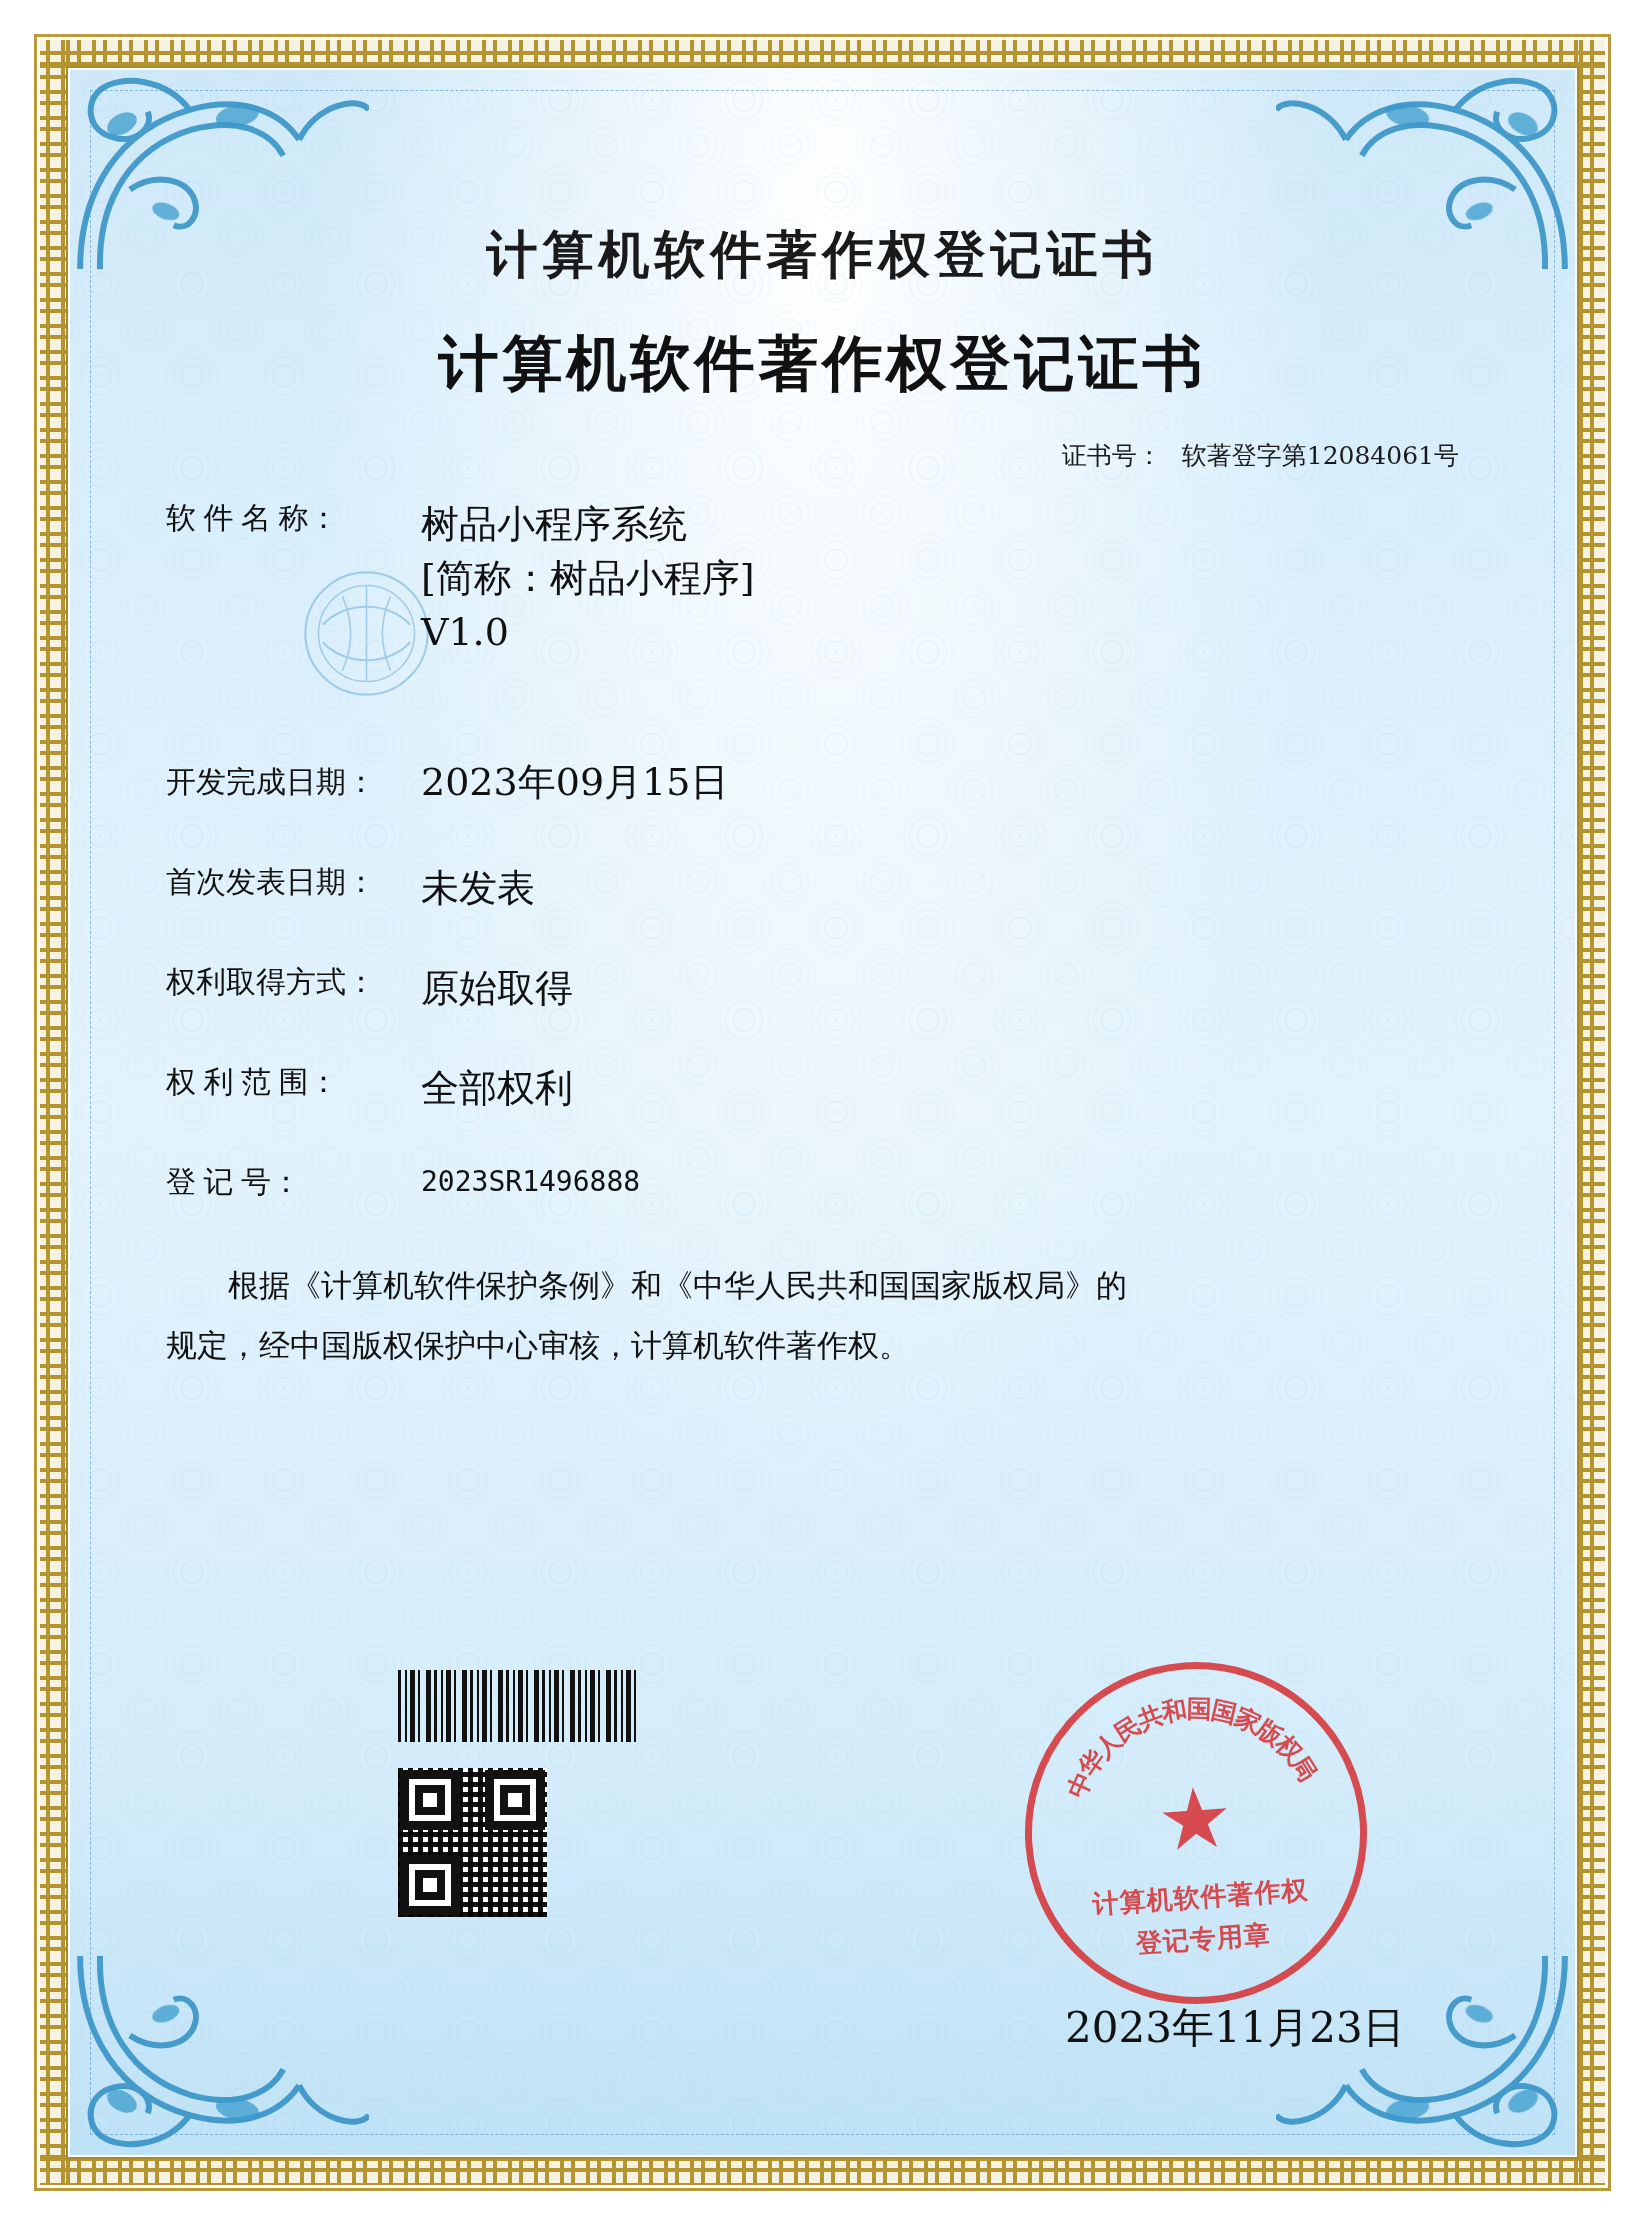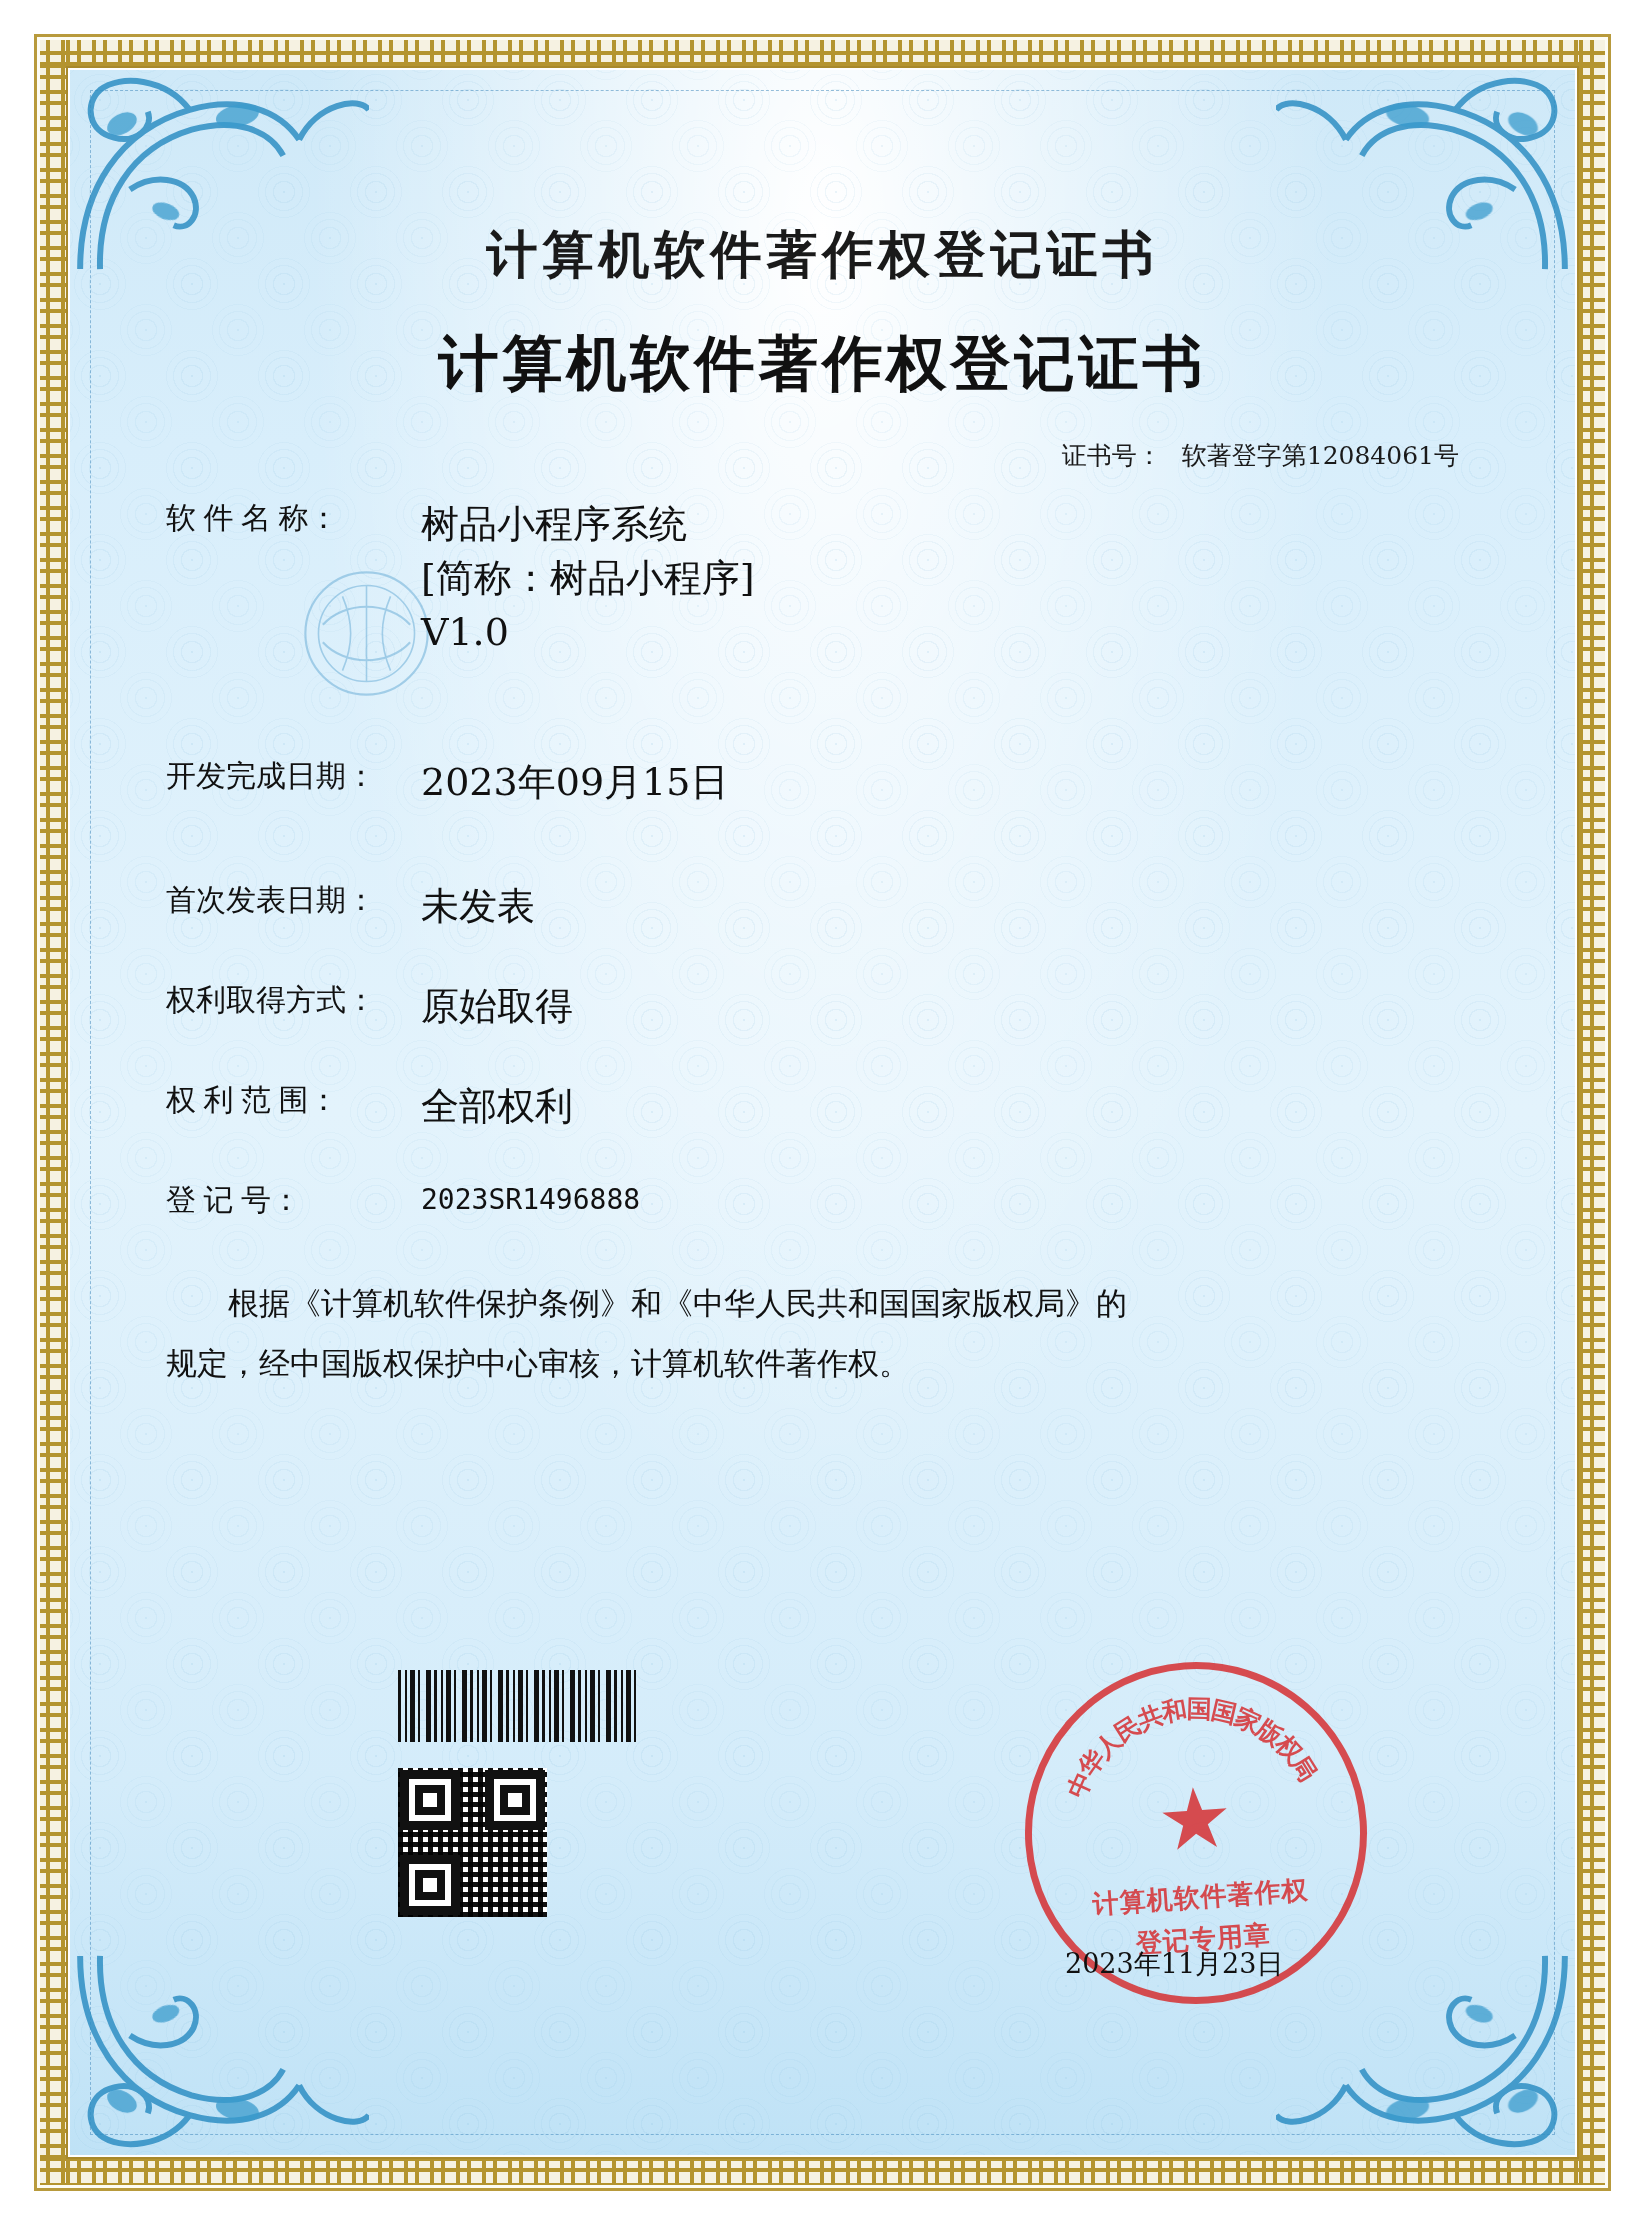--- a/index.html
+++ b/index.html
@@ -300,22 +300,22 @@
     color: #d6282a;
     font-weight: 600;
     font-family: "DejaVu Serif", "Liberation Serif", serif;
   }
   .stamp-line1 { top: 211px; font-size: 26px; letter-spacing: 1px; }
   .stamp-line2 { top: 253px; font-size: 26px; letter-spacing: 1px; }
 
   .issue-date {
     position: absolute;
     left: 995px;
-    top: 1876px;
-    font-size: 27px;
+    top: 1930px;
+    font-size: 42px;
     color: #111;
     font-family: "DejaVu Serif", "Liberation Serif", serif;
   }
 </style>
 </head>
 <body>
 
 <div class="certificate">
 
   <div class="border-outer"></div>
@@ -410,21 +410,21 @@
           <div class="field-value software-name-lines">
             <div>树品小程序系统</div>
             <div>[简称：树品小程序]</div>
             <div>V1.0</div>
           </div>
         </div>
 
 
         <div class="spacer-lg"></div>
 
-        <div class="field-row" style="margin-bottom:70px;">
+        <div class="field-row" style="margin-bottom:52px;align-items:center;">
           <div class="field-label sp0">开发完成日期：</div>
           <div class="field-value">2023年09月15日</div>
         </div>
 
         <div class="field-row" style="margin-bottom:46px;">
           <div class="field-label sp0">首次发表日期：</div>
           <div class="field-value">未发表</div>
         </div>
 
         <div class="field-row" style="margin-bottom:46px;">

